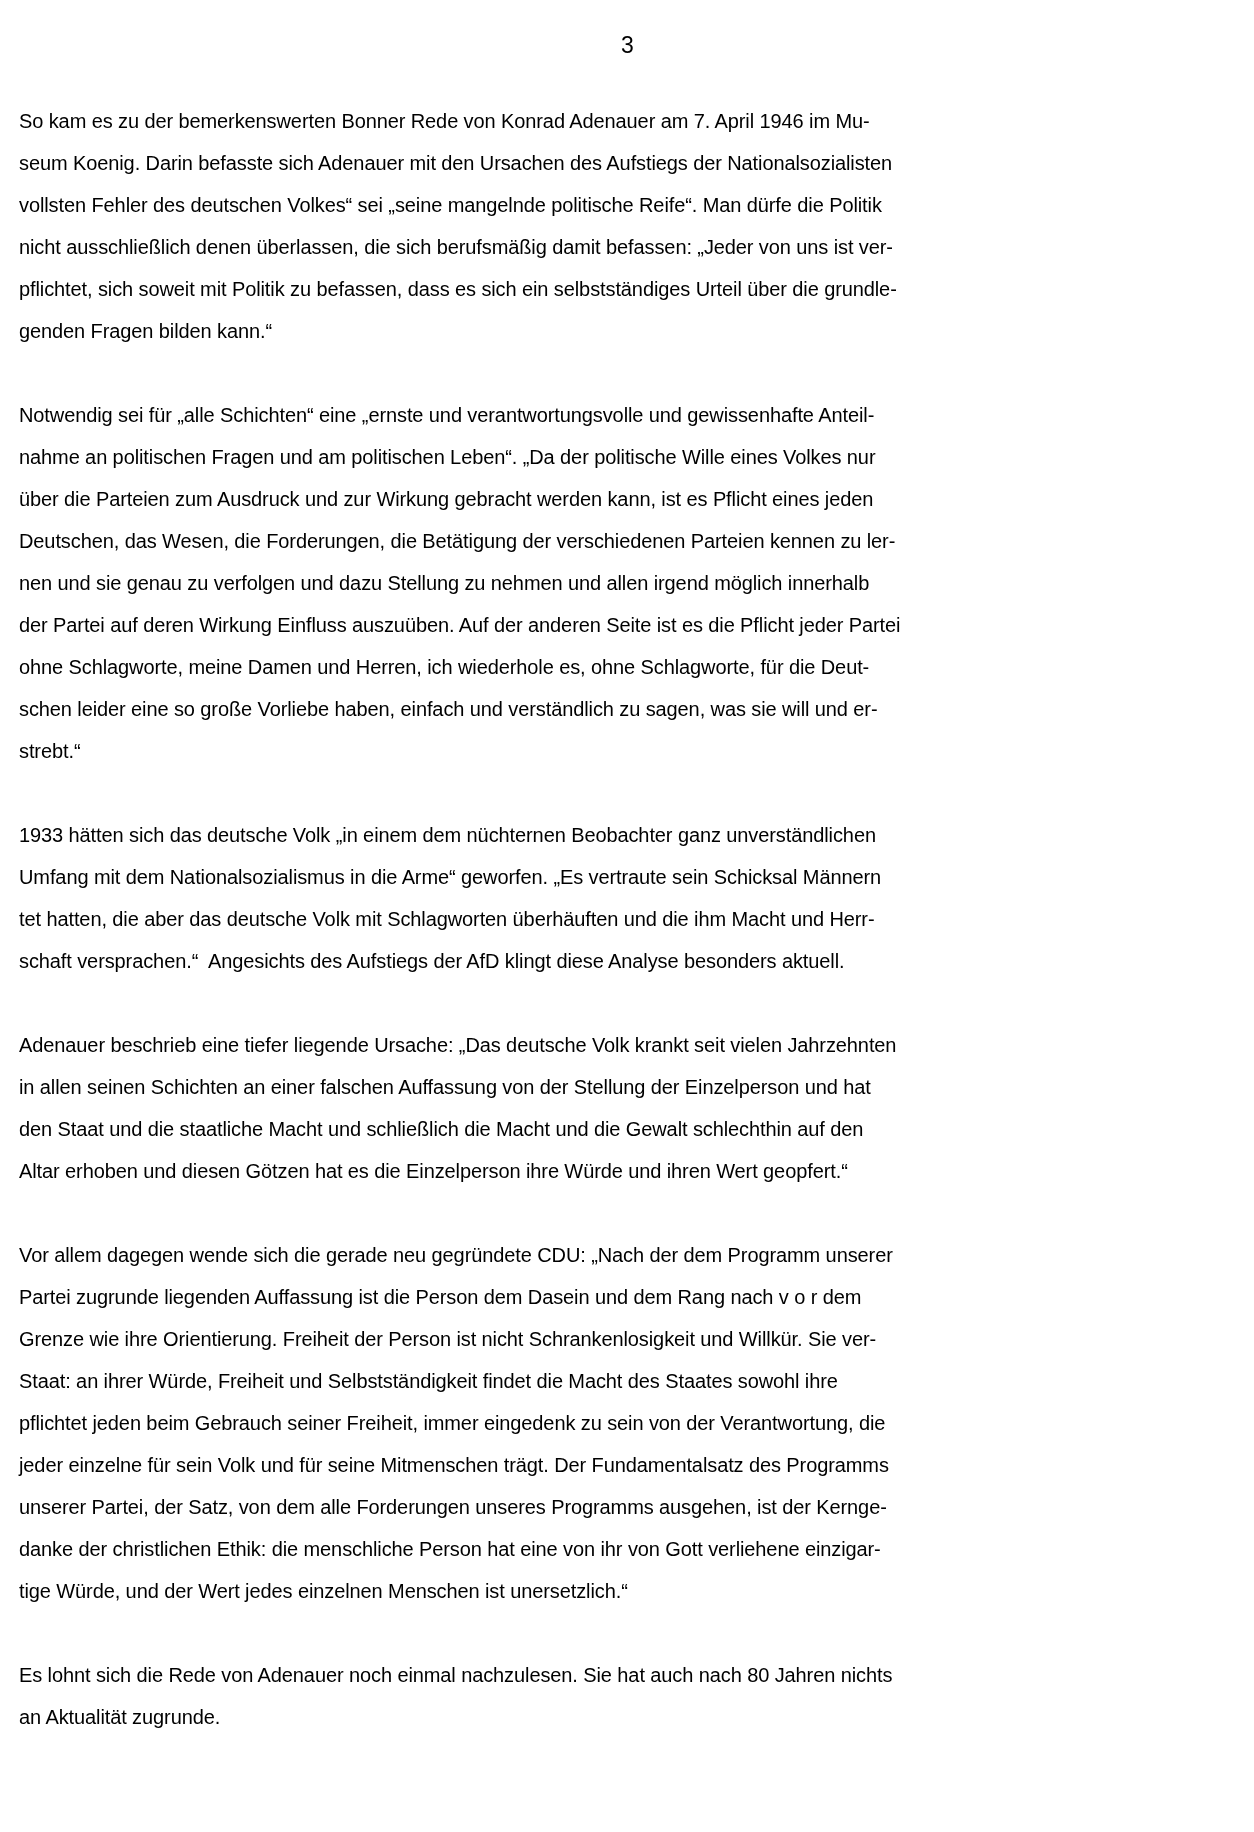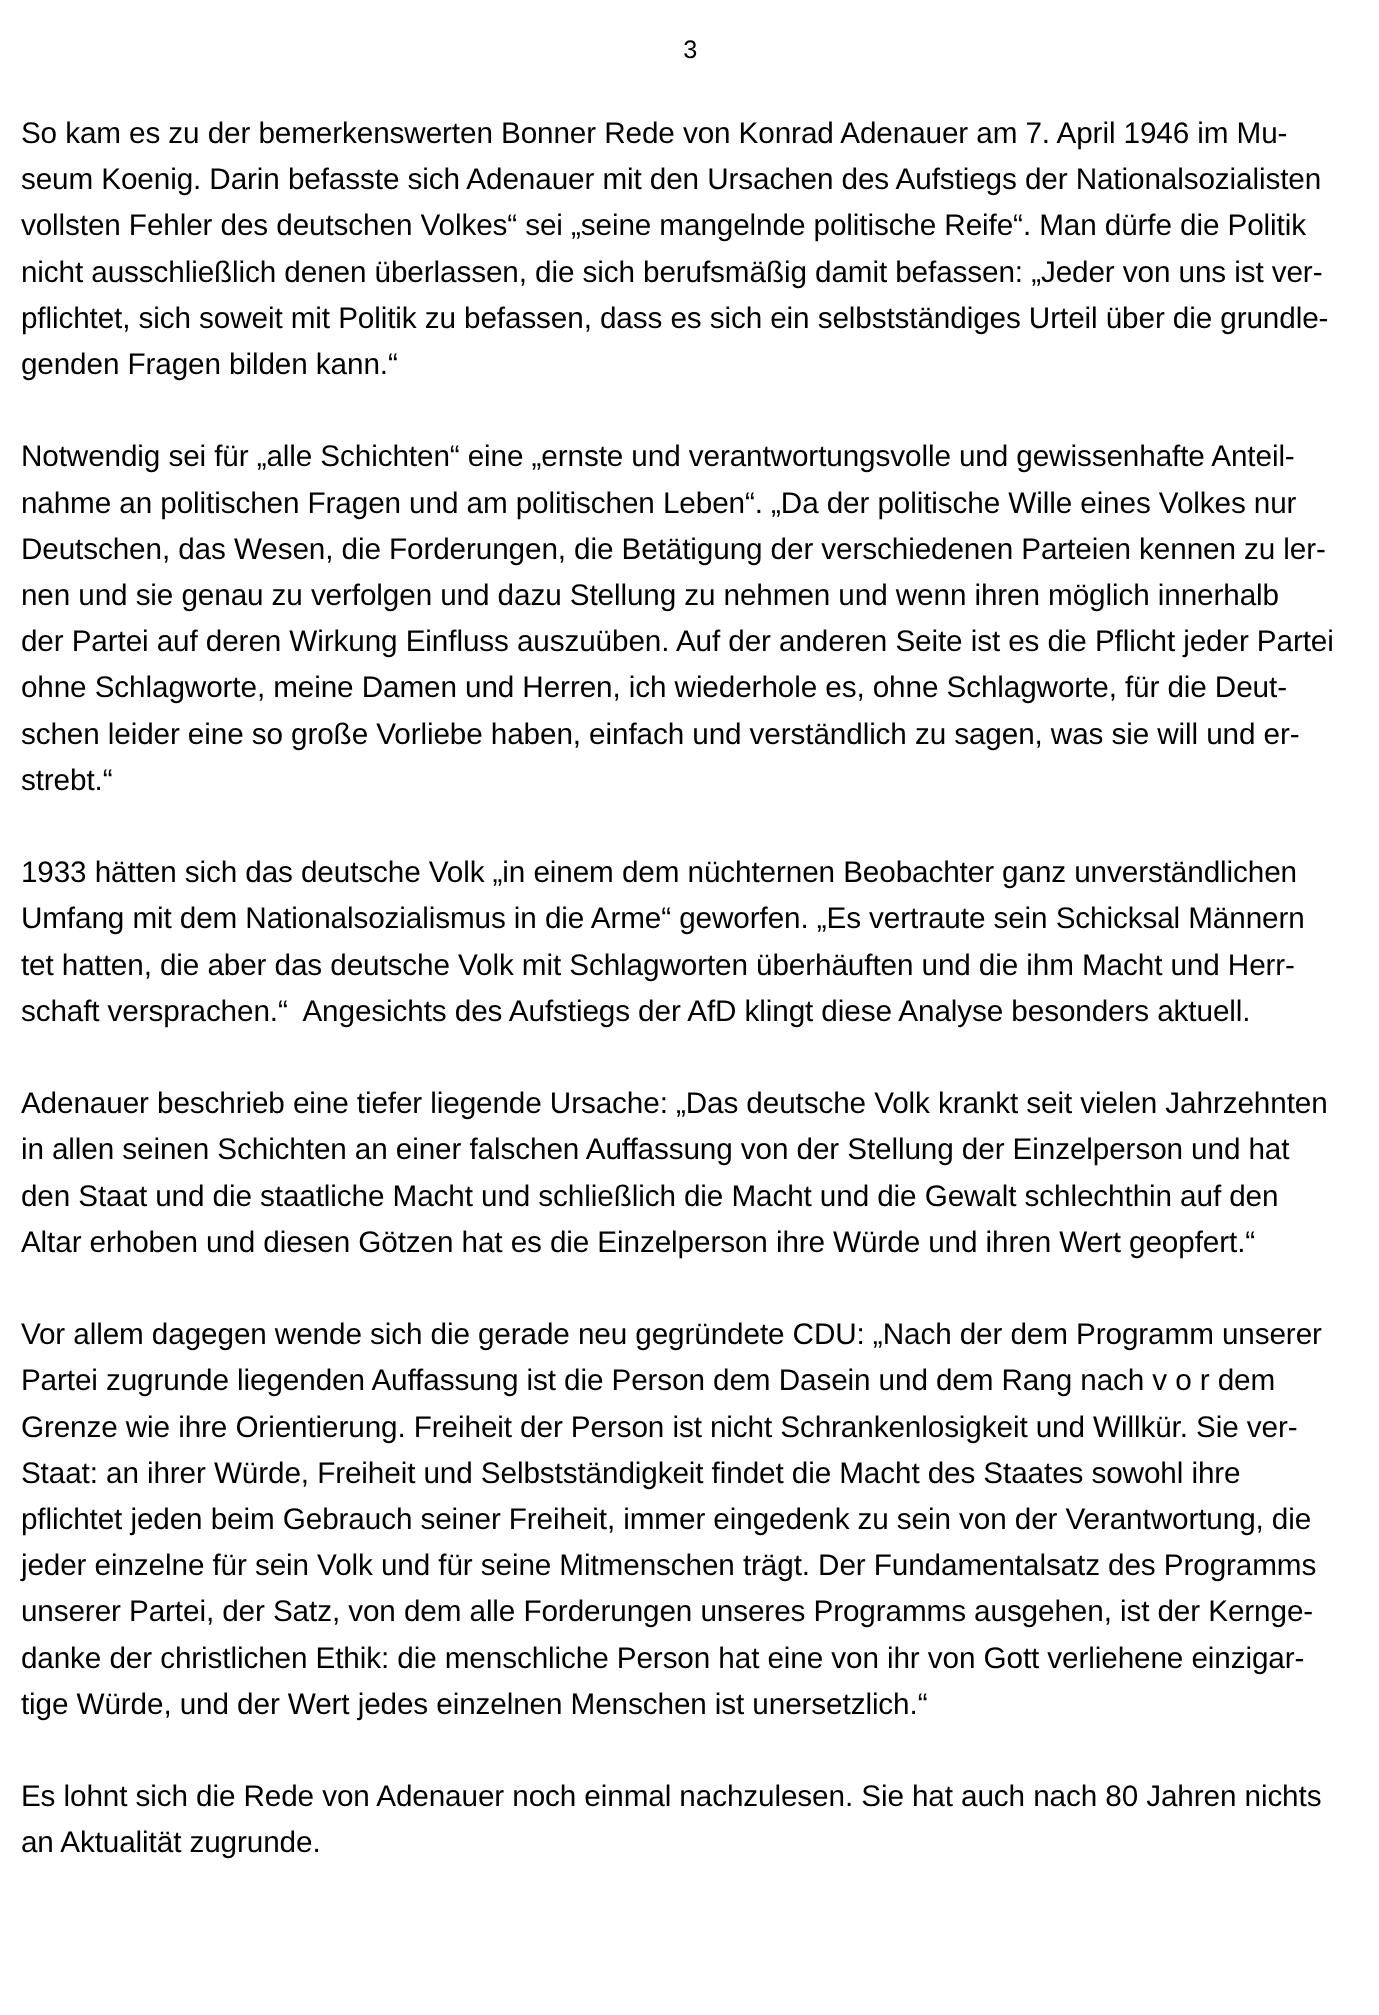--- a/index.html
+++ b/index.html
@@ -23,21 +23,21 @@
     text-align: center;
     font-size: 23px;
     line-height: 42px;
     margin-bottom: 34px;
   }
   .paragraph {
     margin: 0 0 42px 0;
   }
   .line {
     white-space: pre;
-    font-size: 27px;
+    font-size: 20px;
     line-height: 42px;
     letter-spacing: -0.1px;
   }
 </style>
 </head>
 <body>
 
 <div class="page">
   <div class="page-number">3</div>
   <div class="content">
@@ -45,22 +45,23 @@
         <div class="line">So kam es zu der bemerkenswerten Bonner Rede von Konrad Adenauer am 7. April 1946 im Mu-</div>
         <div class="line">seum Koenig. Darin befasste sich Adenauer mit den Ursachen des Aufstiegs der Nationalsozialisten</div>
         <div class="line">vollsten Fehler des deutschen Volkes“ sei „seine mangelnde politische Reife“. Man dürfe die Politik</div>
         <div class="line">nicht ausschließlich denen überlassen, die sich berufsmäßig damit befassen: „Jeder von uns ist ver-</div>
         <div class="line">pflichtet, sich soweit mit Politik zu befassen, dass es sich ein selbstständiges Urteil über die grundle-</div>
         <div class="line">genden Fragen bilden kann.“</div>
       </div>
       <div class="paragraph">
         <div class="line">Notwendig sei für „alle Schichten“ eine „ernste und verantwortungsvolle und gewissenhafte Anteil-</div>
         <div class="line">nahme an politischen Fragen und am politischen Leben“. „Da der politische Wille eines Volkes nur</div>
+        <div class="line">über die Parteien zum Ausdruck und zur Wirkung gebracht werden kann, ist es Pflicht eines jeden</div>
         <div class="line">Deutschen, das Wesen, die Forderungen, die Betätigung der verschiedenen Parteien kennen zu ler-</div>
-        <div class="line">nen und sie genau zu verfolgen und dazu Stellung zu nehmen und wenn ihren möglich innerhalb</div>
+        <div class="line">nen und sie genau zu verfolgen und dazu Stellung zu nehmen und allen irgend möglich innerhalb</div>
         <div class="line">der Partei auf deren Wirkung Einfluss auszuüben. Auf der anderen Seite ist es die Pflicht jeder Partei</div>
         <div class="line">ohne Schlagworte, meine Damen und Herren, ich wiederhole es, ohne Schlagworte, für die Deut-</div>
         <div class="line">schen leider eine so große Vorliebe haben, einfach und verständlich zu sagen, was sie will und er-</div>
         <div class="line">strebt.“</div>
       </div>
       <div class="paragraph">
         <div class="line">1933 hätten sich das deutsche Volk „in einem dem nüchternen Beobachter ganz unverständlichen</div>
         <div class="line">Umfang mit dem Nationalsozialismus in die Arme“ geworfen. „Es vertraute sein Schicksal Männern</div>
         <div class="line">tet hatten, die aber das deutsche Volk mit Schlagworten überhäuften und die ihm Macht und Herr-</div>
         <div class="line">schaft versprachen.“  Angesichts des Aufstiegs der AfD klingt diese Analyse besonders aktuell.</div>

